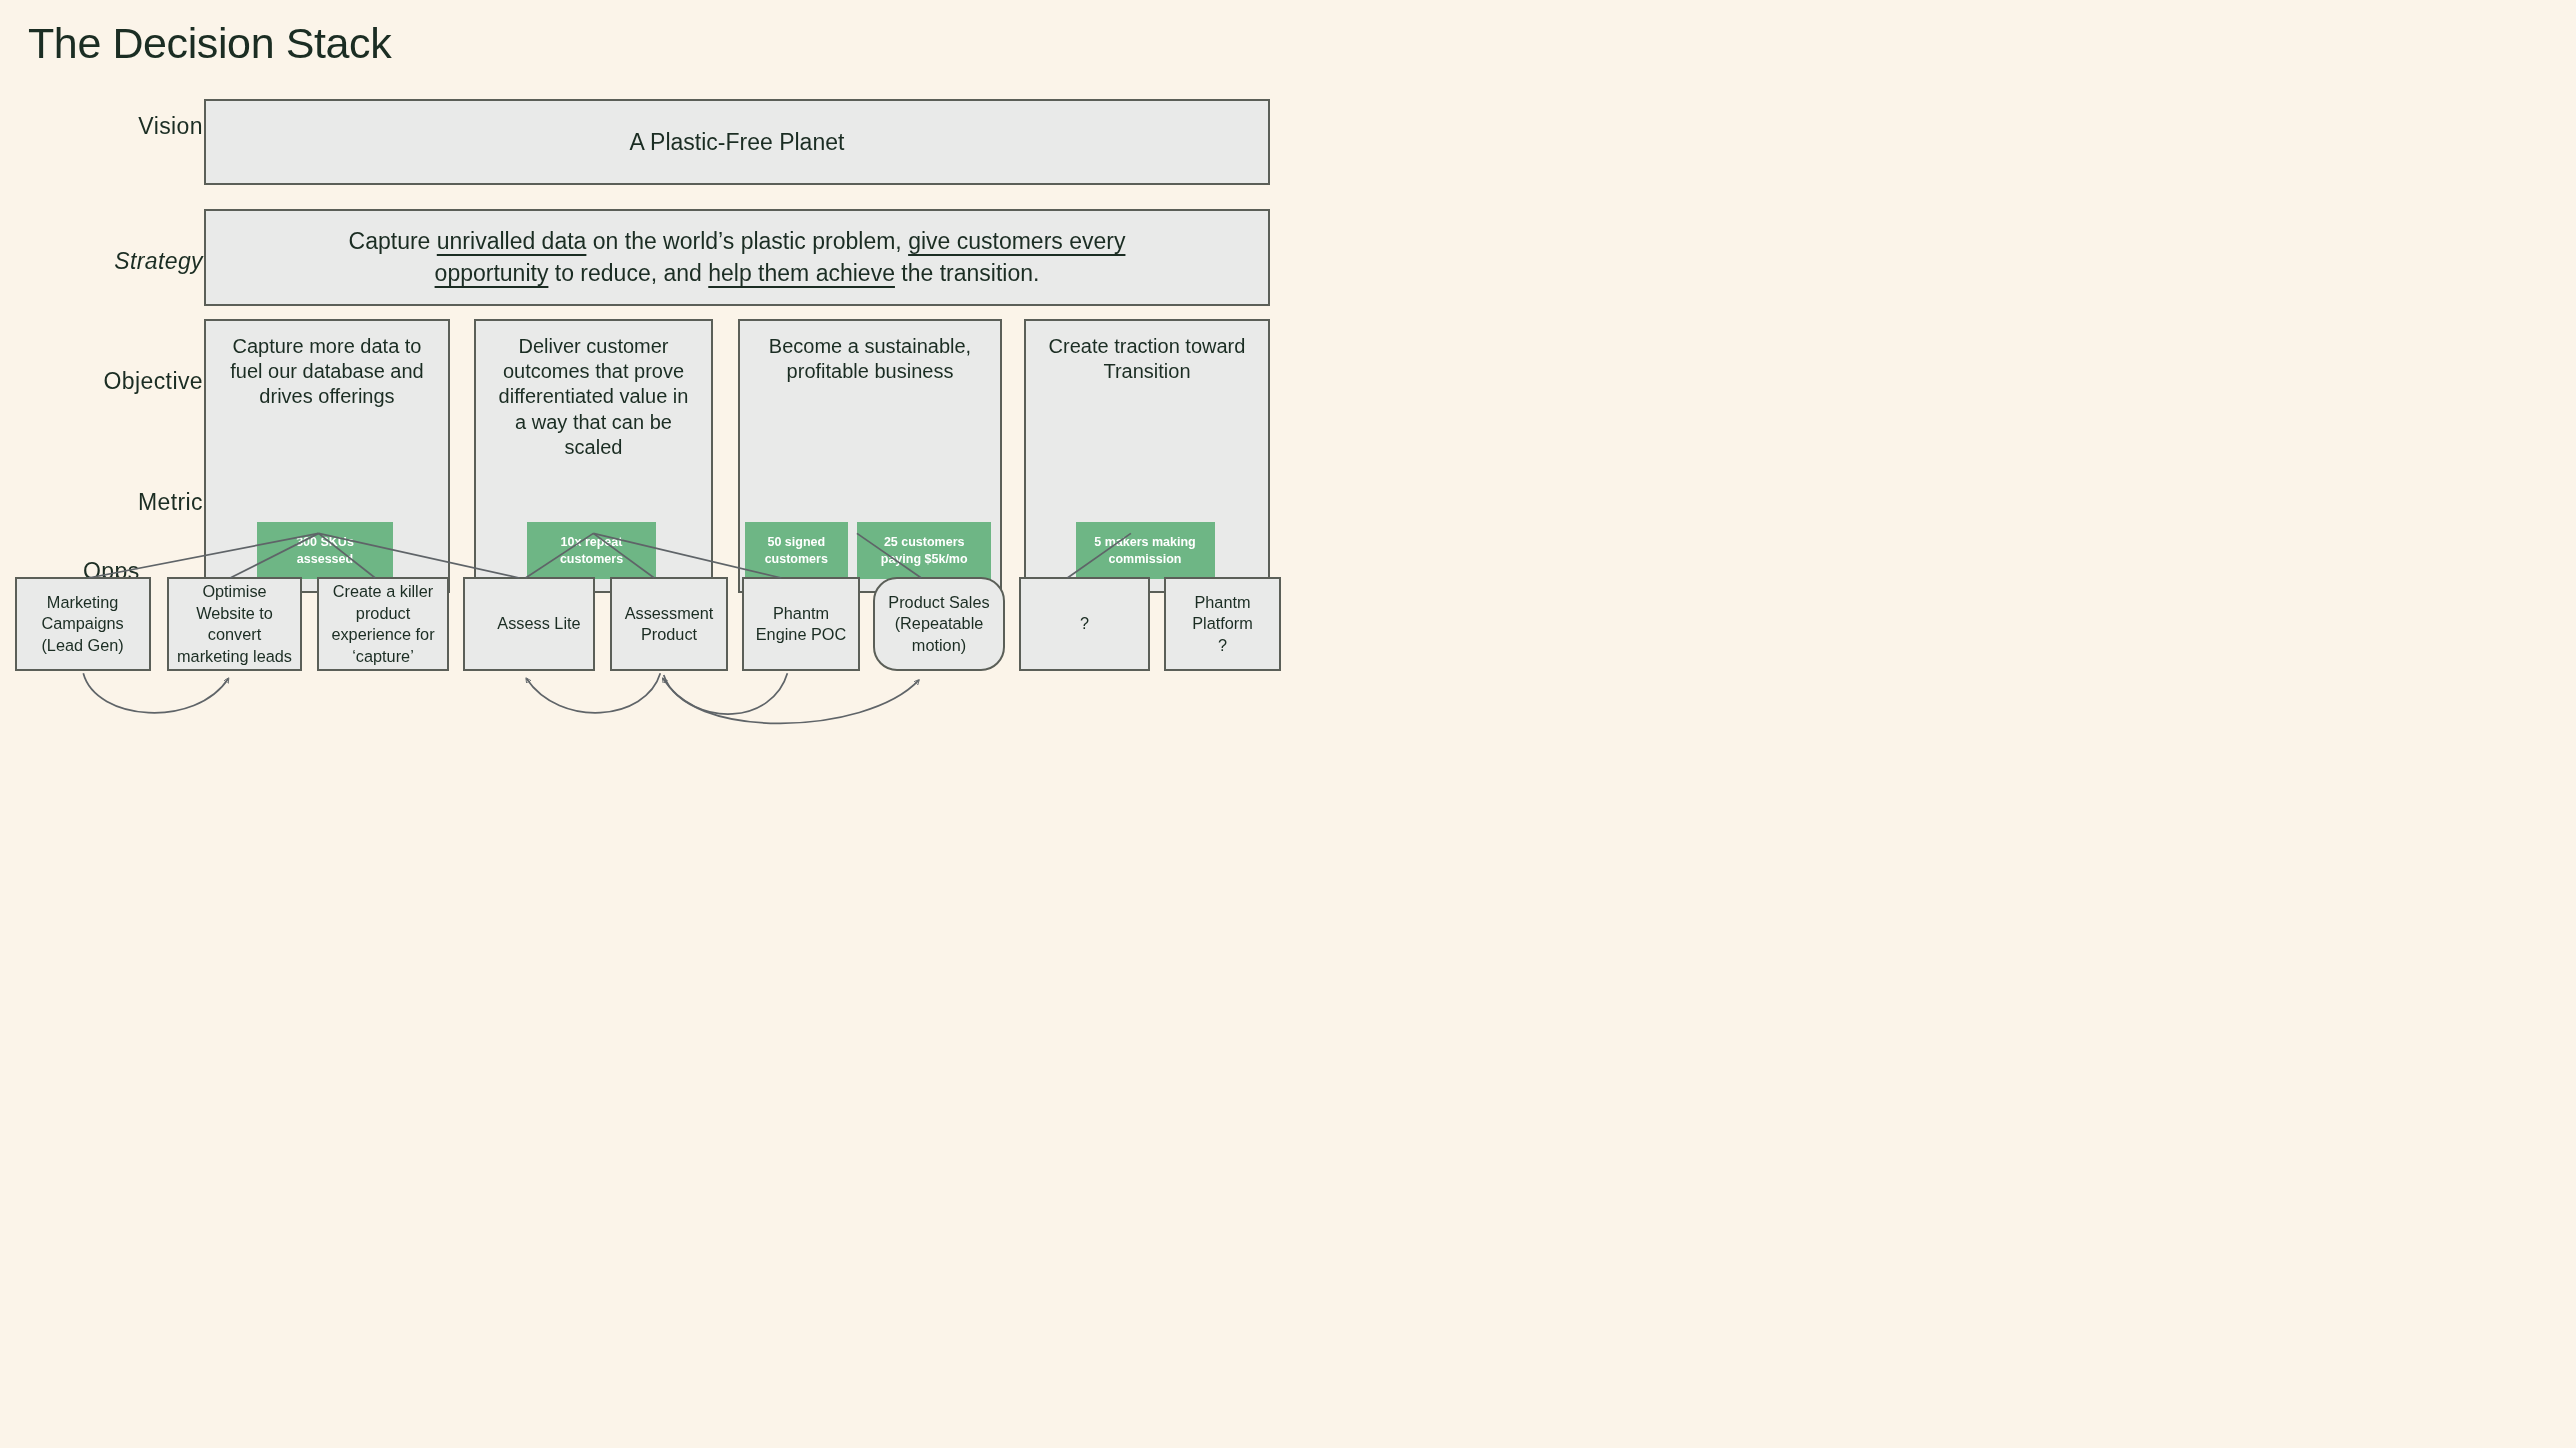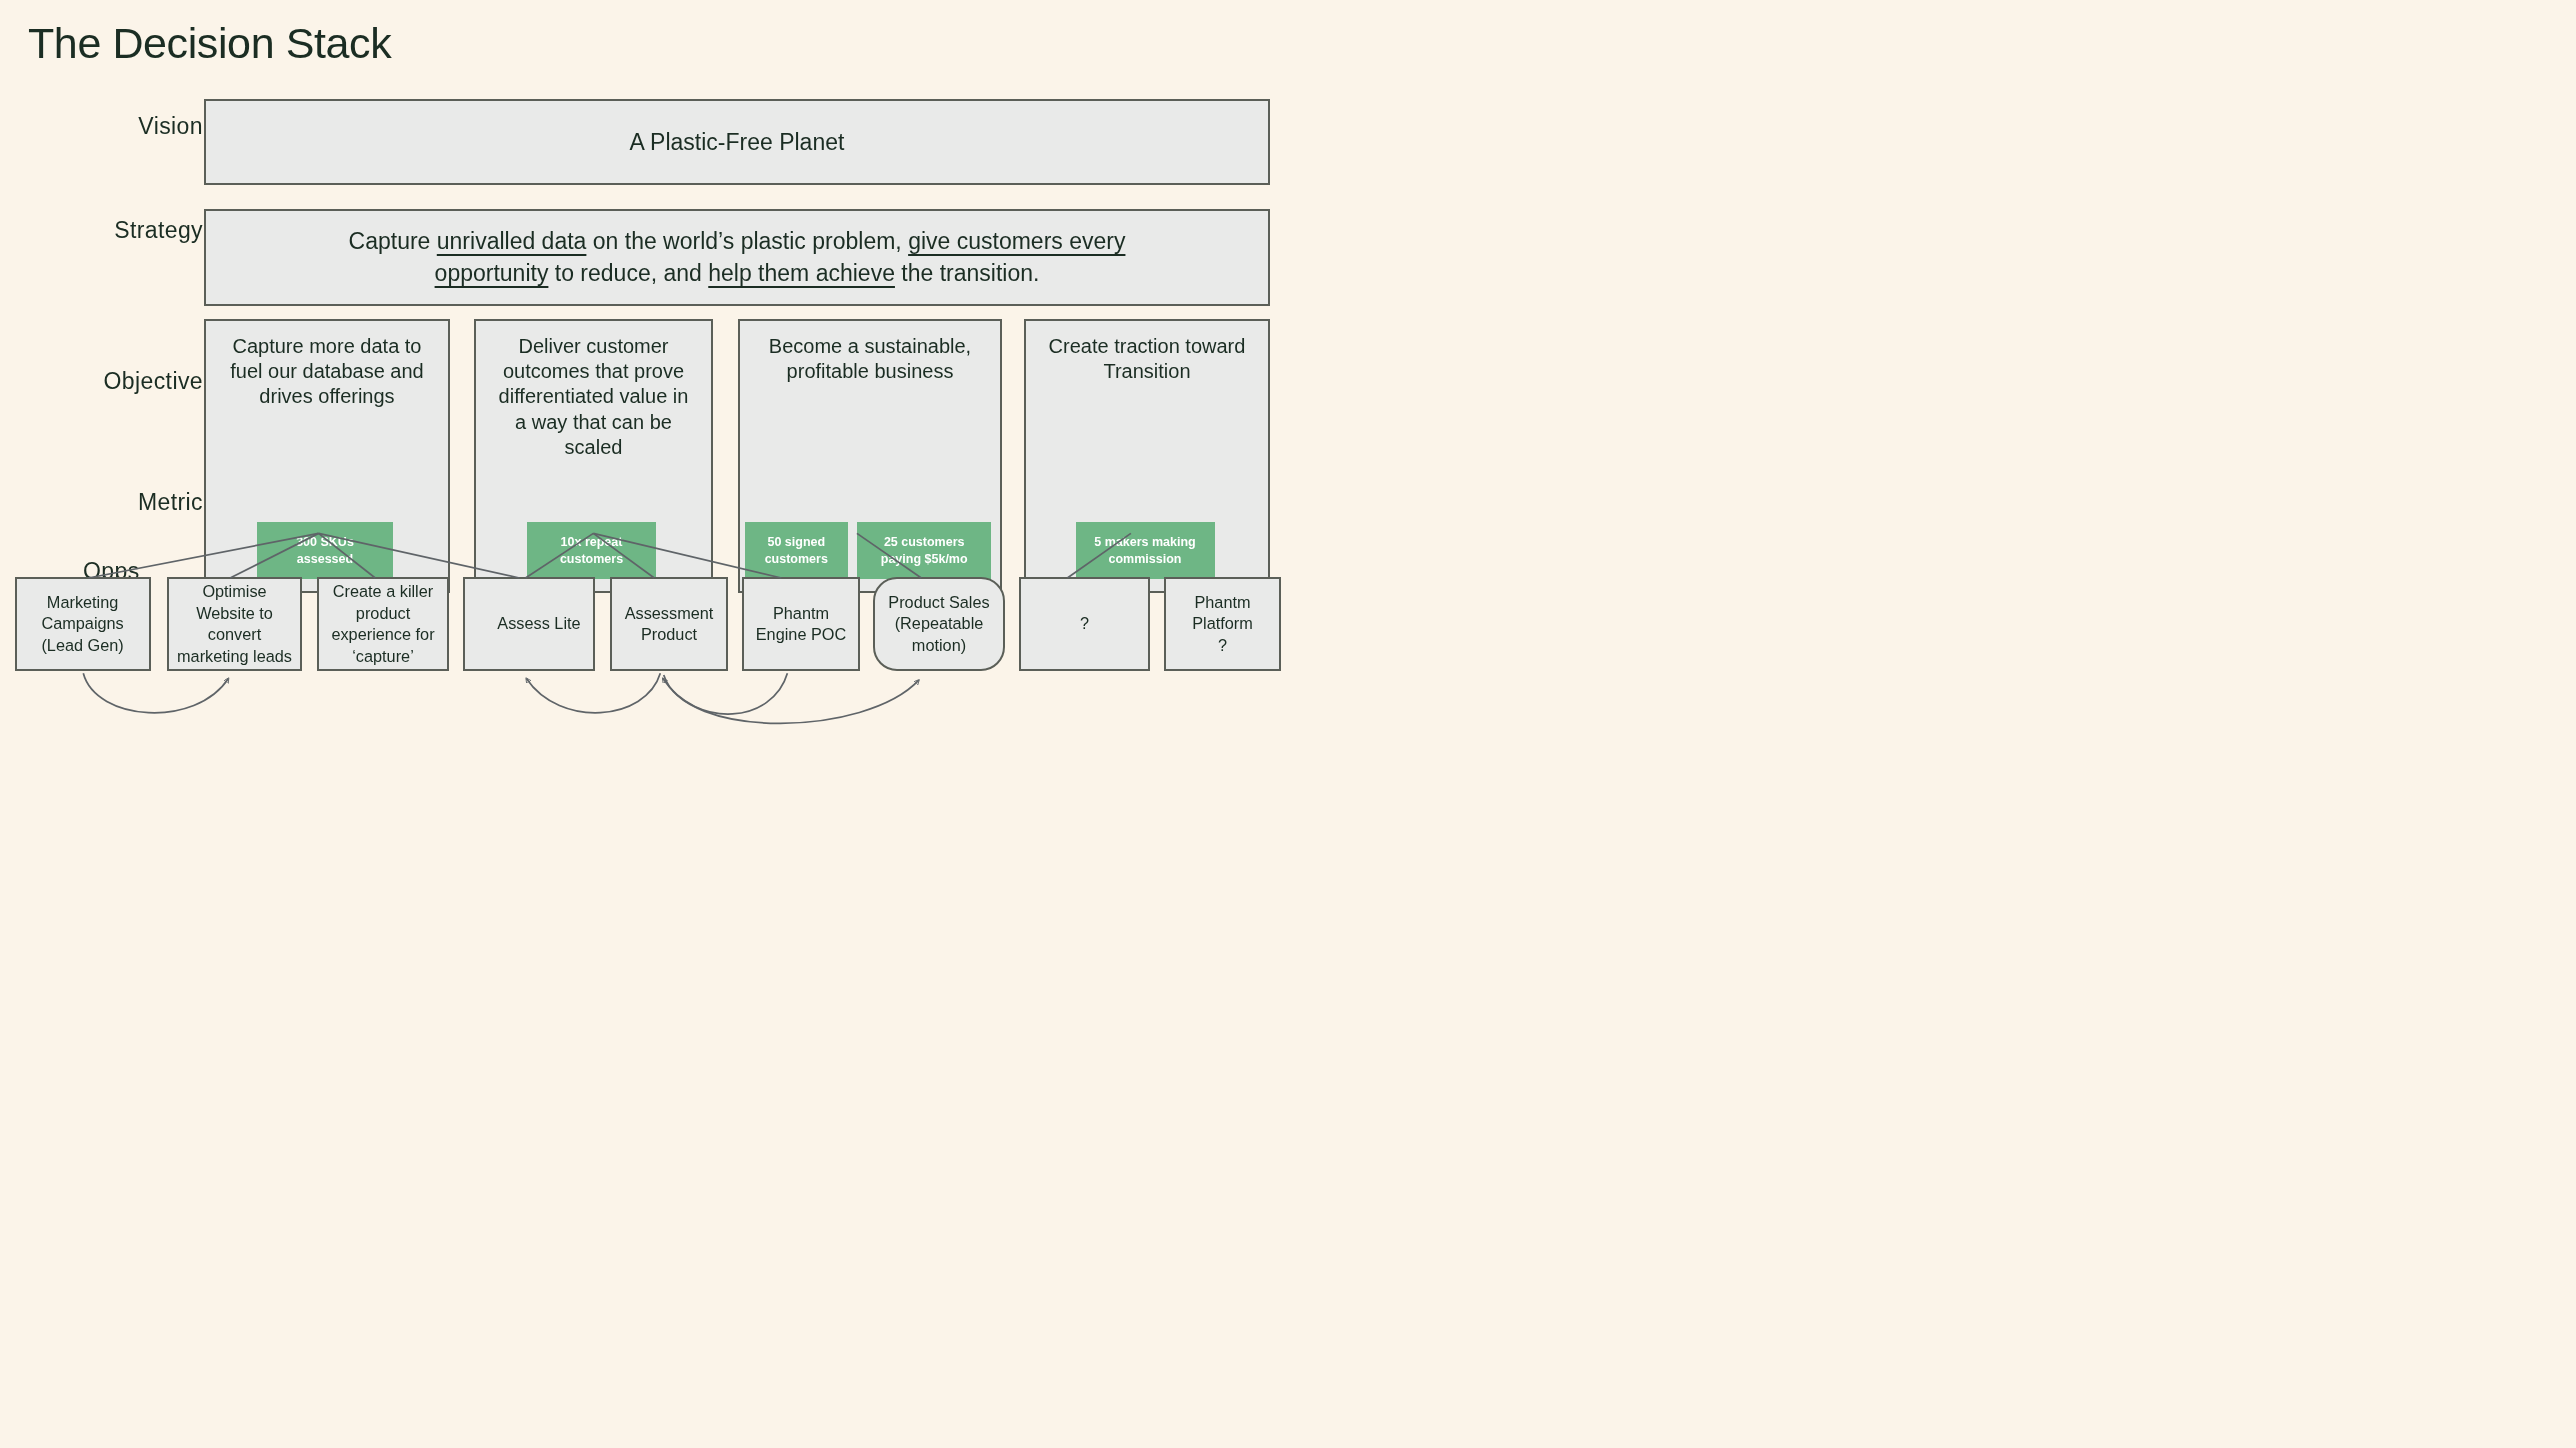--- a/index.html
+++ b/index.html
@@ -57,21 +57,21 @@
   .connector-layer path,.connector-layer line{stroke:var(--connector);fill:none;}
 </style>
 </head>
 <body>
 
 <div class="canvas">
 
   <div class="page-title">The Decision Stack</div>
 
   <div class="row-label" style="top:113px;">Vision</div>
-  <div class="row-label" style="top:217px;">Strategy</div>
+  <div class="row-label" style="top:248px;font-style:italic;">Strategy</div>
   <div class="row-label" style="top:368px;">Objective</div>
   <div class="row-label" style="top:489px;">Metric</div>
   <div class="row-label opps" style="top:558px;">Opps</div>
 
   <div class="dbox vision-box center-text">
     <span>A Plastic-Free Planet</span>
   </div>
 
   <div class="dbox strategy-box center-text">
     <div class="strategy-inner"><span>Capture </span><span class="u">unrivalled data</span><span> on the world’s plastic problem, </span><span class="u">give customers every opportunity</span><span> to reduce, and </span><span class="u">help them achieve</span><span> the transition.</span></div>

